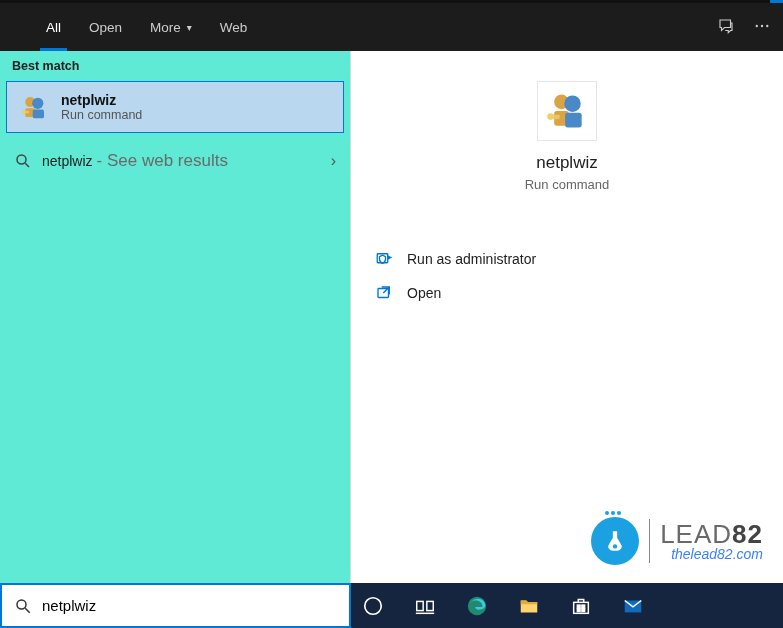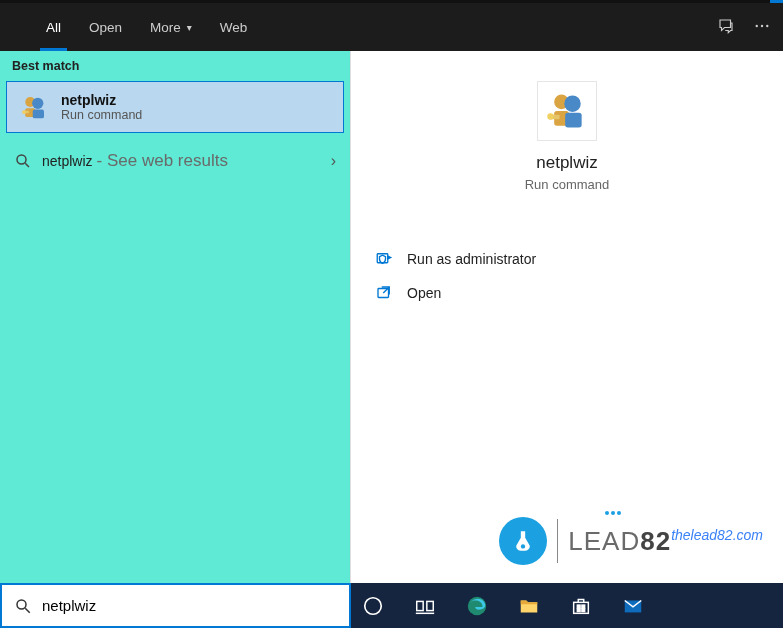--- a/index.html
+++ b/index.html
@@ -42,21 +42,21 @@
 .actions { margin-top:50px; padding:0 24px; }
 .action { display:flex; align-items:center; gap:14px; padding:8px 0; font-size:14px; color:#222; cursor:pointer; }
 .action svg { width:18px; height:18px; flex-shrink:0; }
 
 .logo { position:absolute; right:20px; bottom:18px; display:flex; align-items:center; gap:10px; }
 .logo-badge { width:48px; height:48px; border-radius:50%; background:#1ba1e2; display:flex; align-items:center; justify-content:center; }
 .logo-badge svg { width:26px; height:26px; }
 .logo-dots { position:absolute; top:-6px; right:142px; display:flex; gap:2px; }
 .logo-dots span { width:4px; height:4px; background:#1ba1e2; border-radius:50%; }
 .logo-sep { width:1px; height:44px; background:#888; }
-.logo-text { display:flex; line-height:1; }
+.logo-text { display:flex; flex-direction:column; line-height:1; }
 .logo-main { font-size:26px; color:#6a6a6a; letter-spacing:1px; font-weight:400; }
 .logo-main .bold { color:#444; font-weight:600; }
 .logo-url { font-size:14px; color:#3b82f6; font-style:italic; text-align:right; }
 
 .searchbar { position:absolute; left:0; bottom:0; width:351px; height:45px; background:#fff; border:2px solid #0078d4; display:flex; align-items:center; padding:0 12px; }
 .searchbar svg { width:18px; height:18px; margin-right:10px; }
 .searchbar input { border:none; outline:none; font-size:15px; flex:1; }
 
 .taskbar { position:absolute; right:0; bottom:0; left:351px; height:45px; background:#15243f; display:flex; align-items:center; padding-left:10px; gap:28px; }
 .taskbar .tb-item { width:24px; height:24px; display:flex; align-items:center; justify-content:center; cursor:pointer; }

